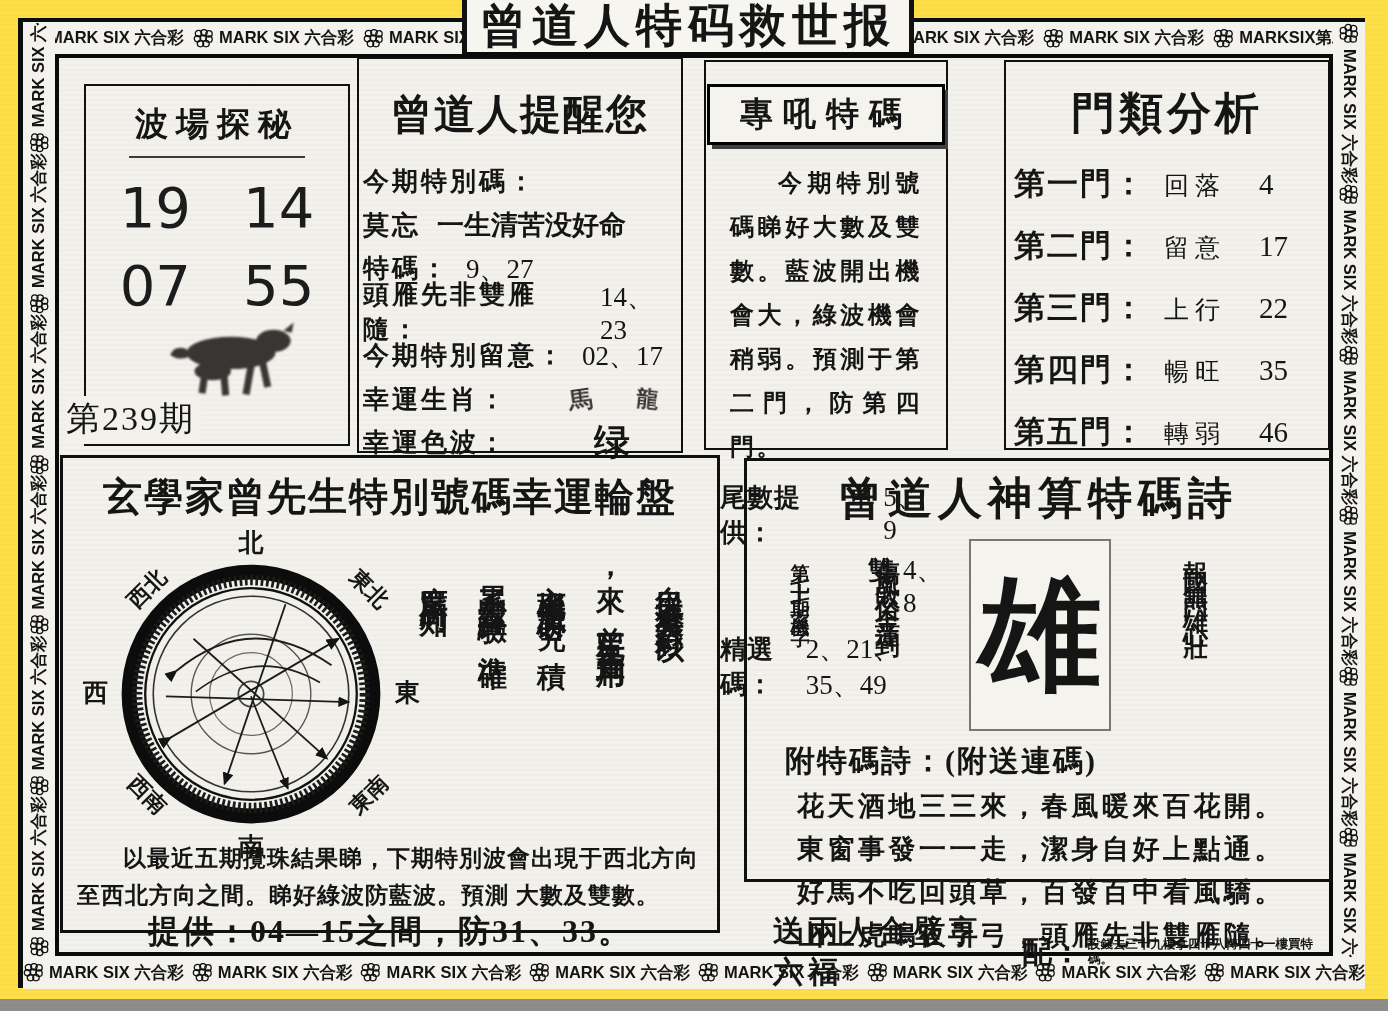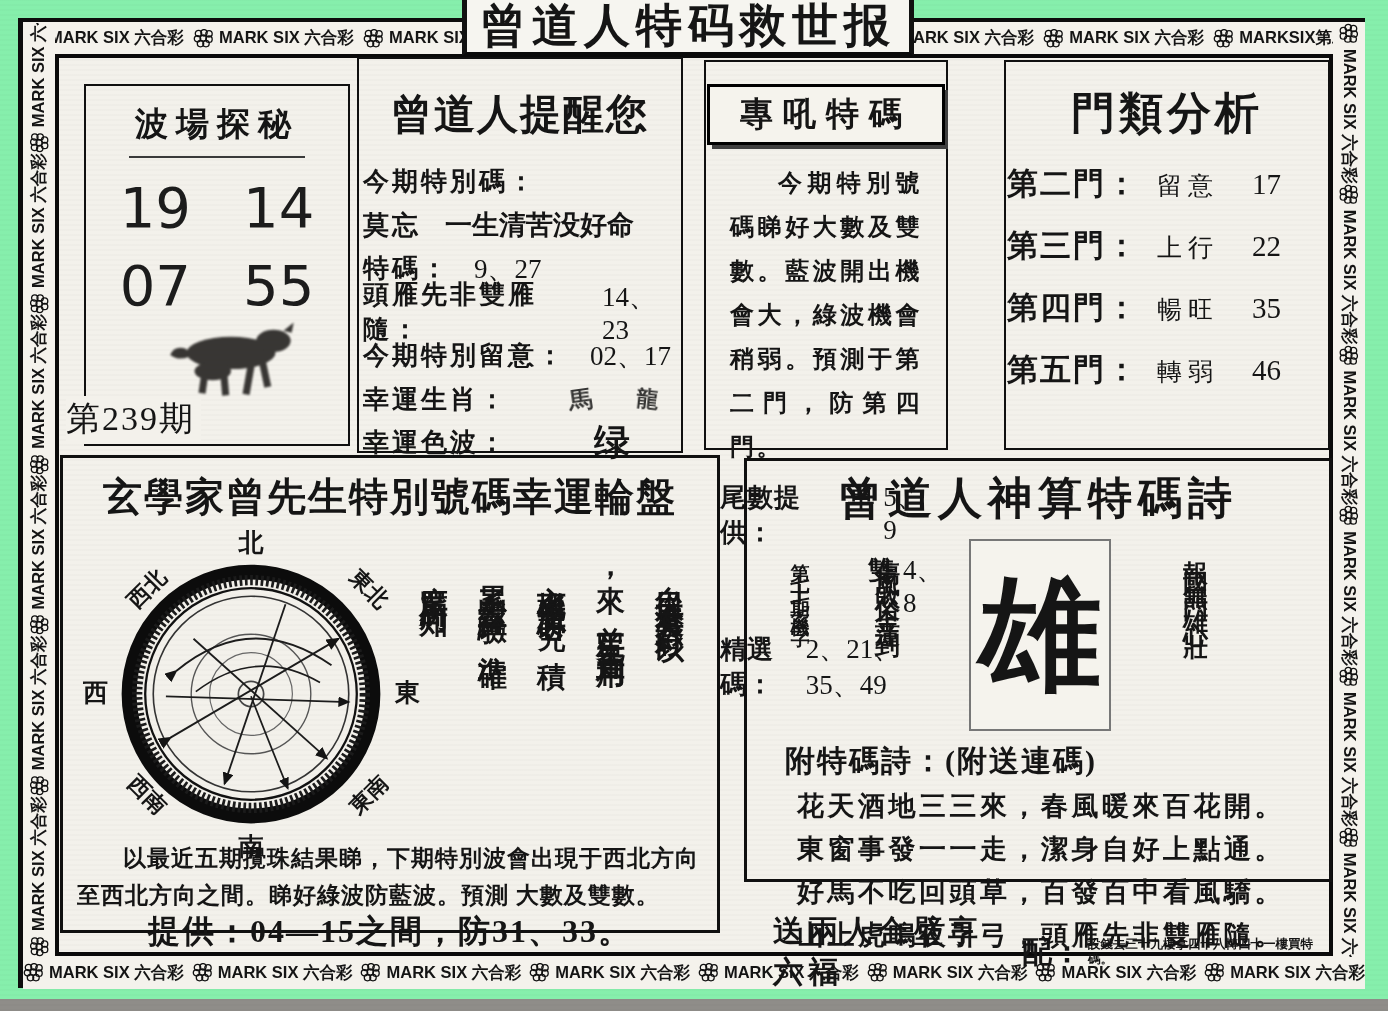--- a/index.html
+++ b/index.html
@@ -1,16 +1,16 @@
 <!DOCTYPE html>
 <html><head>
 <meta charset="utf-8">
 <style>
   html,body{margin:0;padding:0;}
-  .page{position:relative;width:1388px;height:1011px;background:#86efac;overflow:hidden;
+  .page{position:relative;width:1388px;height:1011px;background:#fde047;overflow:hidden;
         font-family:"Liberation Serif","DejaVu Serif",serif;color:#151515;}
   .page::after{content:"";position:absolute;inset:0;pointer-events:none;
         background:repeating-linear-gradient(0deg,rgba(0,0,0,.015) 0 2px,transparent 2px 5px);}
   .scan-edge-bottom{position:absolute;left:0;right:0;bottom:0;height:12px;background:#8f8d89;}
   .outer-frame{position:absolute;left:18px;top:18px;width:1347px;height:970px;border:5px solid #0d0d0d;box-sizing:border-box;background:#f3f1eb;}
   .inner-frame{position:absolute;left:55px;top:54px;width:1278px;height:902px;border:4px solid #0a0a0a;box-sizing:border-box;background:#f3f1eb;}
   
   .band{position:absolute;display:flex;justify-content:space-between;align-items:center;
         background:#f4f2ec;overflow:hidden;z-index:2;}
   .band-top{left:23px;top:22px;width:1342px;height:32px;}
@@ -34,38 +34,38 @@
   .wave-nums{display:flex;justify-content:center;gap:52px;font-family:"DejaVu Sans","Liberation Sans",sans-serif;
        font-size:56px;color:#1c1c1c;line-height:1;margin-top:22px;}
   .ink-animal{position:absolute;left:62px;top:232px;width:172px;height:82px;filter:blur(1.1px);opacity:.88;}
   .issue-label{position:absolute;left:66px;top:396px;z-index:5;font-size:34px;letter-spacing:2px;
        background:#f3f1eb;padding:0 6px 2px 0;}
   
   .box-remind{left:357px;top:57px;width:326px;height:396px;padding:0 4px;}
   .remind-title{text-align:center;font-size:41px;font-weight:900;letter-spacing:2px;margin-top:28px;margin-bottom:18px;}
   .r-row{height:43.5px;display:flex;align-items:center;font-size:26px;}
   .r-lab{font-weight:800;letter-spacing:3px;}
-  .r-val{margin-left:24px;font-size:27px;}
+  .r-val{margin-left:16px;font-size:27px;}
   .zodiac{display:inline-block;font-weight:900;font-size:25px;filter:blur(.7px);opacity:.85;}
   .zod1{margin-left:60px;transform:rotate(-8deg) scale(.95);}
   .zod2{margin-left:42px;transform:rotate(6deg) scale(.9);}
   .green-val{margin-left:86px;font-size:36px;font-weight:600;}
   
   .box-shout{left:704px;top:60px;width:244px;height:390px;}
   .shout-title{width:232px;margin:22px auto 8px;border:3px solid #000;box-shadow:4px 5px 0 -1px #3f3f3f;
        text-align:center;font-size:33px;font-weight:900;letter-spacing:10px;padding:5px 0;background:#f5f3ed;}
   .shout-para{padding:8px 24px 0;font-size:24px;line-height:44px;letter-spacing:2.5px;text-indent:2em;
        text-align:justify;font-weight:600;}
   .shout-row{padding:0 14px;font-size:26px;display:flex;align-items:baseline;}
   .shout-row .lab{font-weight:800;letter-spacing:1px;}
   .shout-row .num{font-size:27px;margin-left:8px;}
   .row-even{margin-left:148px;margin-top:2px;}
   .shout-sel{margin-top:12px;}
   
-  .box-cat{left:1004px;top:60px;width:326px;height:390px;padding:0 1px;}
+  .box-cat{left:1004px;top:60px;width:326px;height:390px;padding:0 8px;}
   .cat-title{text-align:center;font-size:44px;font-weight:900;letter-spacing:4px;margin-top:22px;margin-bottom:20px;}
   .cat-row{display:flex;align-items:baseline;height:62px;}
   .cat-lab{font-weight:900;font-size:31px;letter-spacing:2px;width:150px;}
   .cat-name{font-size:25px;letter-spacing:6px;width:95px;}
   .cat-val{font-size:29px;}
   
   .box-wheel{left:60px;top:455px;width:660px;height:478px;border-width:3px;}
   .wheel-title{text-align:center;font-size:39px;font-weight:900;letter-spacing:2px;margin-top:12px;}
   .wheel-wrap{position:absolute;left:18px;top:70px;width:340px;height:336px;}
   .wheel-wrap svg{position:absolute;left:32px;top:28px;}
@@ -613,20 +613,25 @@
       <span class="num">4、8</span>
     </div>
     <div class="shout-row shout-sel">
       <span class="lab">精選碼：</span>
       <span class="num">2、21、35、49</span>
     </div>
   </div>
 
   <div class="nbox box-cat">
     <div class="cat-title">門類分析</div>
+    <div class="cat-row">
+      <span class="cat-lab">第一門：</span>
+      <span class="cat-name">回落</span>
+      <span class="cat-val">4</span>
+    </div>
     <div class="cat-row">
       <span class="cat-lab">第二門：</span>
       <span class="cat-name">留意</span>
       <span class="cat-val">17</span>
     </div>
     <div class="cat-row">
       <span class="cat-lab">第三門：</span>
       <span class="cat-name">上行</span>
       <span class="cat-val">22</span>
     </div>

